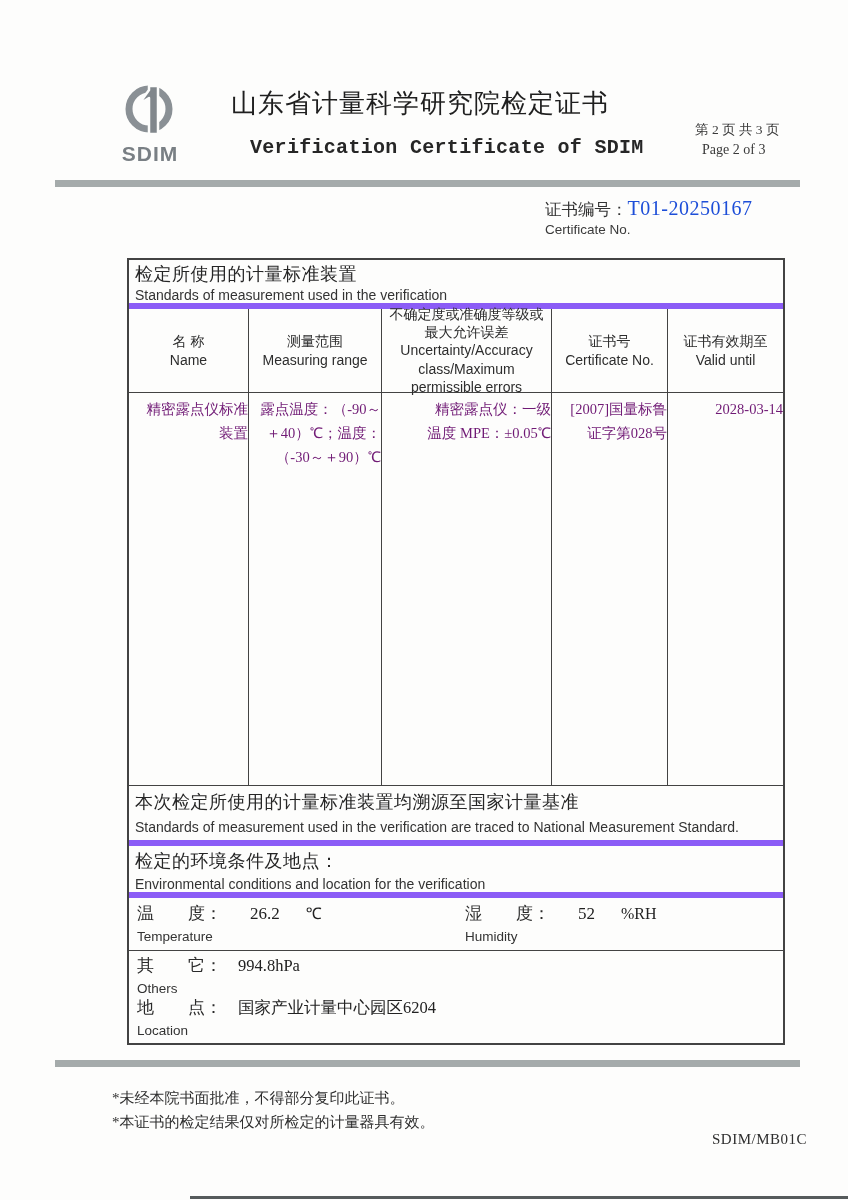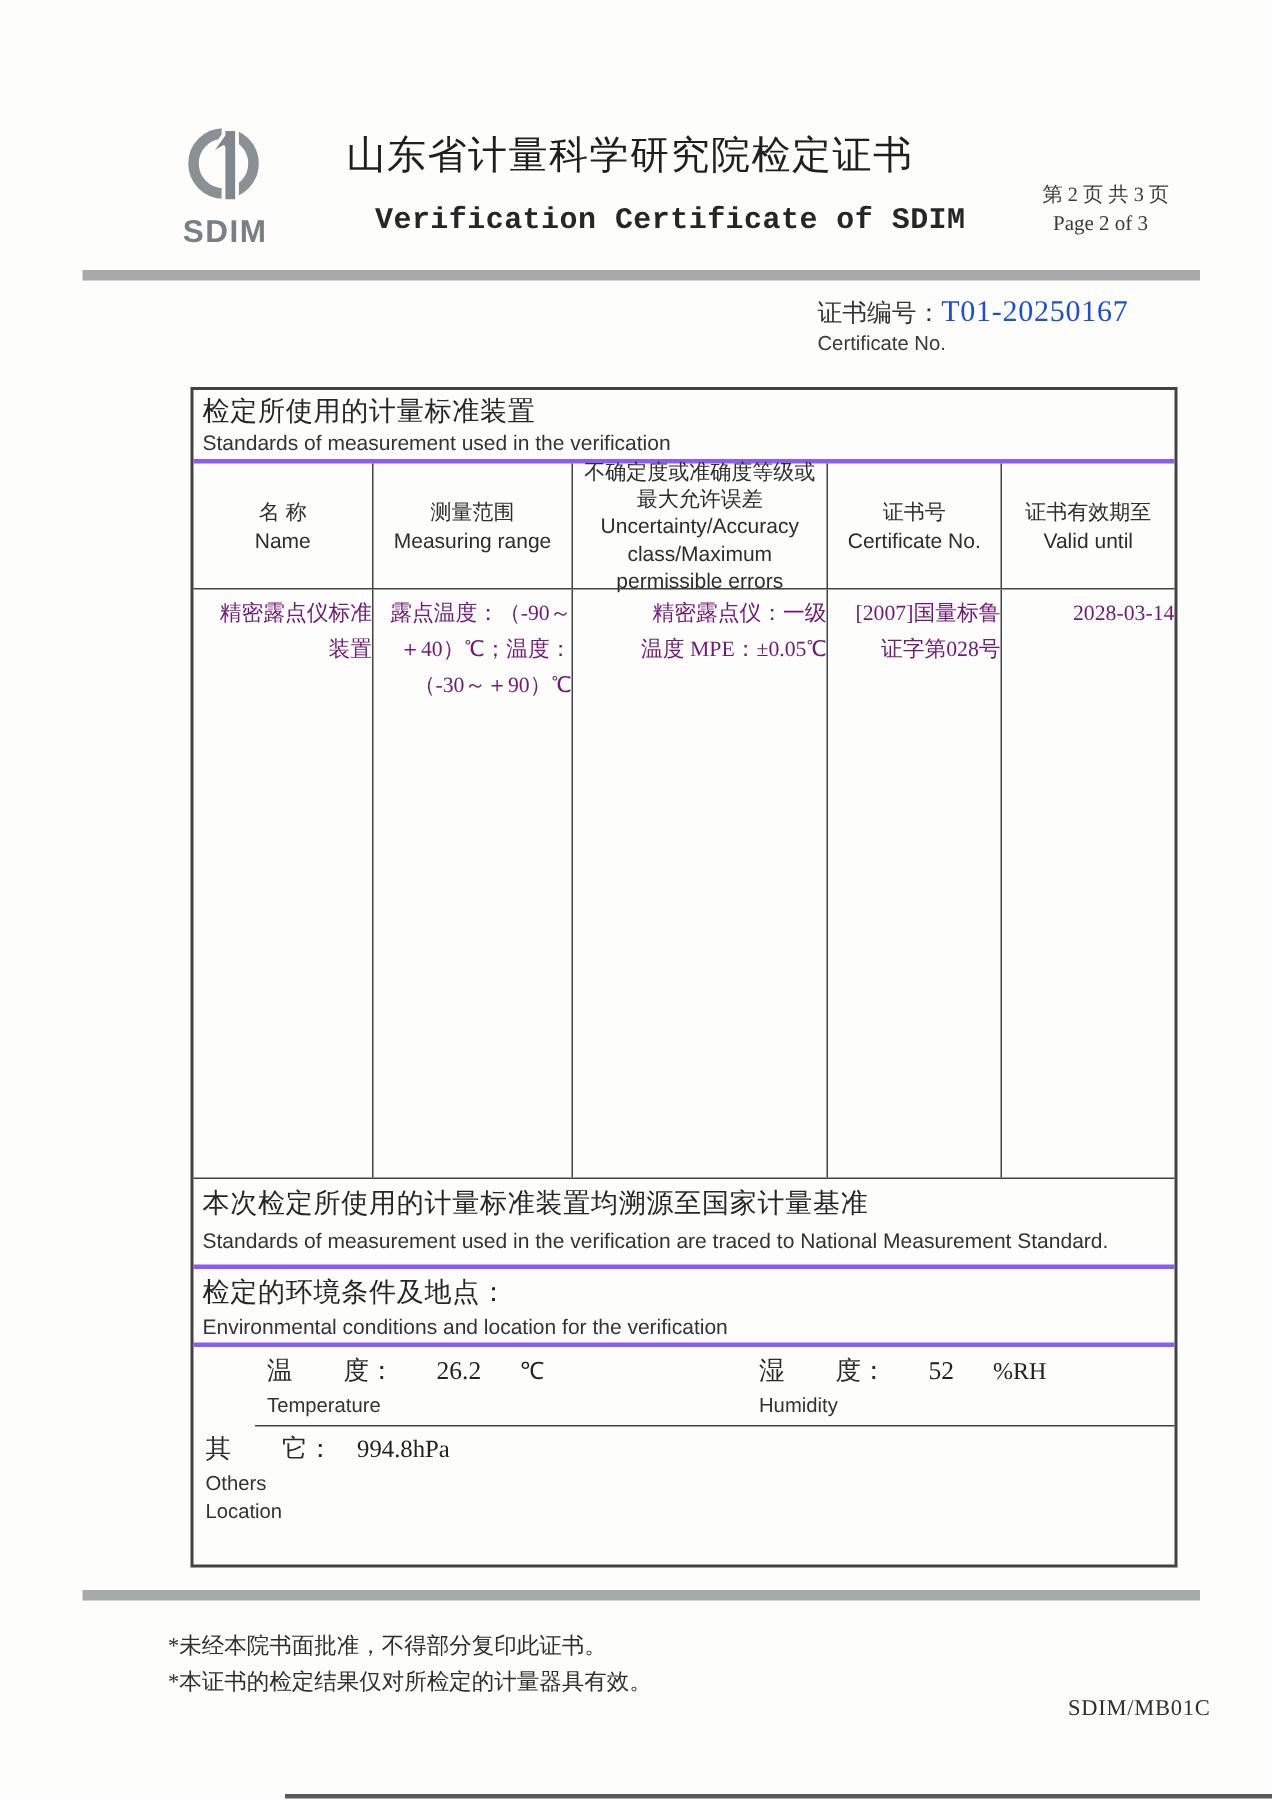--- a/index.html
+++ b/index.html
@@ -30,21 +30,21 @@
   .bar-bottom { top:1060px; }
 
   .certno-block { left:545px; top:197px; }
   .certno-line1 { font-size:16.5px; color:#333; white-space:nowrap; }
   .certno-value { font-size:20px; letter-spacing:.5px; color:#1d4ed8; }
   .certno-line2 { font-family:"Liberation Sans", sans-serif; font-size:13.5px;
                   color:#3a3a3a; margin-top:1px; }
 
   
   .cert-table { left:127px; top:258px; width:658px; border:2px solid #434343; background:transparent; }
-  .band { border-bottom:3px solid #8b5cf6; padding:2px 6px 3px 6px; }
+  .band { border-bottom:6px solid #8b5cf6; padding:2px 6px 3px 6px; }
   .band .zh { font-family:"Liberation Sans", sans-serif; font-size:18px;
               font-weight:500; color:#262626; letter-spacing:.5px; }
   .band .en { font-family:"Liberation Sans", sans-serif; font-size:14px;
               color:#333; margin-top:1px; }
   .band-a { height:49px; }
   .band-d { height:60px; padding-top:4px; }
   .band-d .en { margin-top:5px; }
   .band-e { height:52px; padding-top:3px; }
   .band-e .en { margin-top:3px; }
 
@@ -57,21 +57,21 @@
   .head-row > div { display:flex; flex-direction:column; justify-content:center;
                     align-items:center; text-align:center;
                     font-family:"Liberation Sans", sans-serif; font-size:14px;
                     color:#2d2d2d; line-height:1.3; padding:2px 3px; }
   .data-row { height:393px; }
   .data-row > div { padding-top:5px; text-align:right; font-size:14.5px;
                     line-height:1.65; color:#701a75; }
   .data-row .ln { display:block; }
 
   
-  .env-row { position:relative; height:53px; border-bottom:1px solid #434343;margin-left:41px; }
+  .env-row { position:relative; height:53px; border-bottom:1px solid #434343; }
   .env-item { position:absolute; top:4px; white-space:nowrap; }
   .env-a { left:8px; } .env-b { left:336px; }
   .env-label { font-size:17px; color:#2a2a2a; }
   .env-value { font-size:17px; margin-left:24px; color:#222; }
   .env-unit  { font-size:16px; margin-left:22px; color:#222; }
   .env-en { font-family:"Liberation Sans", sans-serif; font-size:13.5px;
             color:#333; margin-top:4px; }
   .other-row { height:92px; padding:3px 8px; }
   .kv-line { white-space:nowrap; }
   .kv-line .env-value2 { font-size:16.5px; margin-left:12px; color:#222; }
@@ -190,20 +190,24 @@
       <div class="env-en">Humidity</div>
     </div>
   </div>
 
   <div class="other-row">
     <div class="kv-line">
       <span class="env-label">其　　它：</span>
       <span class="env-value2">994.8hPa</span>
     </div>
     <div class="env-en">Others</div>
+    <div class="kv-line">
+      <span class="env-label">地　　点：</span>
+      <span class="env-value2">国家产业计量中心园区6204</span>
+    </div>
     <div class="env-en">Location</div>
   </div>
 
 </div>
 
 <div class="abs bar bar-bottom"></div>
 
 <div class="abs footnotes">
   <div>*未经本院书面批准，不得部分复印此证书。</div>
   <div>*本证书的检定结果仅对所检定的计量器具有效。</div>

